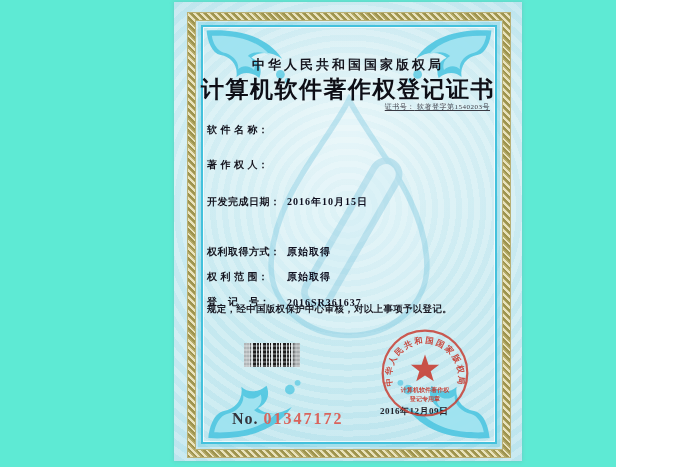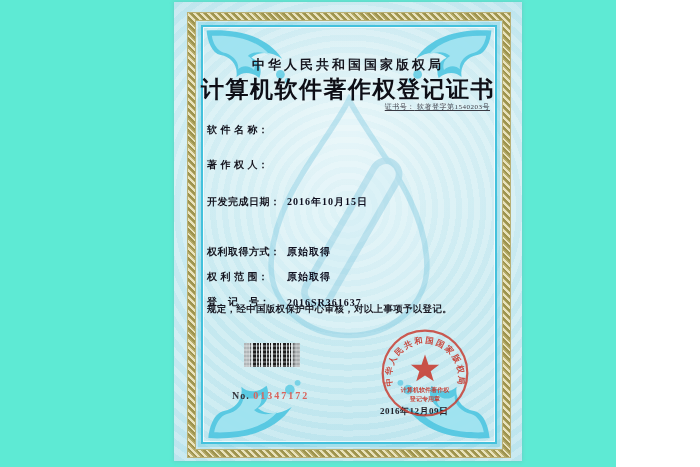--- a/index.html
+++ b/index.html
@@ -63,21 +63,21 @@
     font-size:9.5px;font-weight:bold;color:#1a1a24;letter-spacing:.3px;line-height:20px;
   }
   .statement .s1{text-indent:18px;}
   .barcode{
     position:absolute;left:70px;top:341px;width:56px;height:24px;
     background:
       repeating-linear-gradient(0deg, rgba(255,255,255,.28) 0 2px, rgba(0,0,0,0) 2px 4px),
       linear-gradient(90deg, rgba(185,190,192,.95) 0 8%, rgba(60,60,60,0) 16%, rgba(60,60,60,0) 84%, rgba(175,180,182,.95) 92%),
       repeating-linear-gradient(90deg,#1c1c1c 0 2px,#cfd8da 2px 3px,#2a2a2a 3px 5px,#e8eef0 5px 6px,#111 6px 7px,#d8e0e2 7px 9px,#222 9px 10px);
   }
-  .serial{position:absolute;left:58px;top:388px;font-size:10px;letter-spacing:1px;}
+  .serial{position:absolute;left:58px;top:408px;font-size:16px;letter-spacing:1px;}
   .serial .no{color:#33333b;font-weight:bold;}
   .serial .num{color:#d9645c;font-weight:bold;letter-spacing:2px;}
   .seal{position:absolute;left:205px;top:325px;z-index:4;opacity:.9;}
   .seal-date{
     position:absolute;left:206px;top:403px;width:92px;z-index:3;
     font-size:9px;font-weight:bold;color:#23232b;letter-spacing:.5px;
   }
 </style>
 </head>
 <body>

